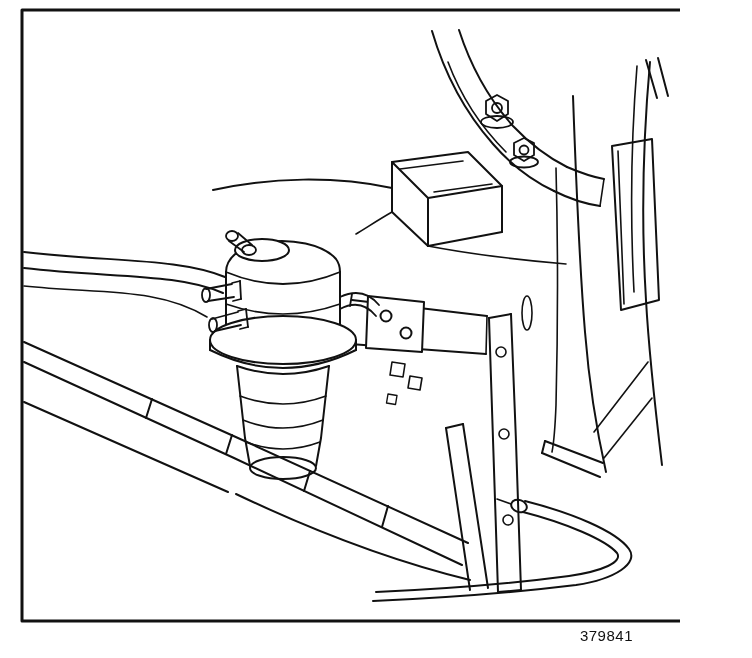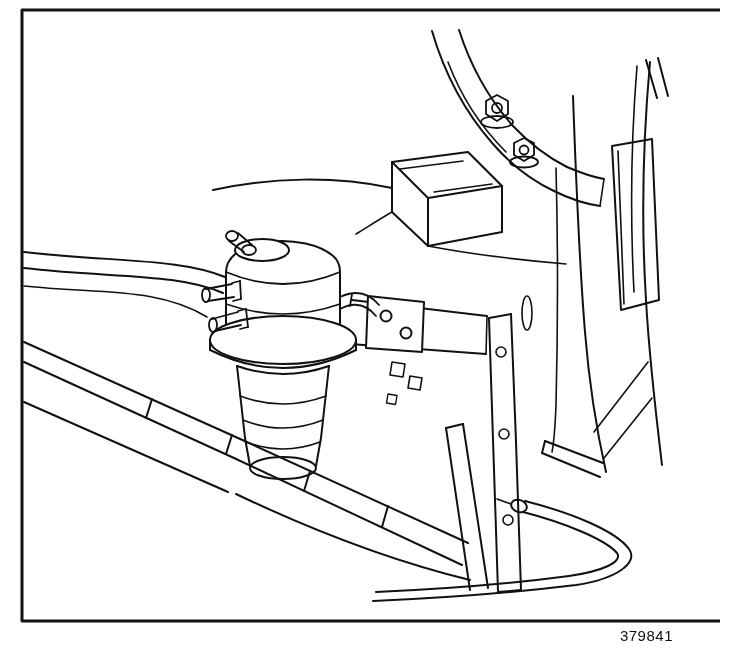--- a/index.html
+++ b/index.html
@@ -7,21 +7,20 @@
     padding: 0;
     background: #ffffff;
     font-family: "Liberation Sans", sans-serif;
   }
   .stage {
     position: relative;
     width: 680px;
     height: 658px;
     background: #ffffff;
     overflow: hidden;
-    padding-left: 40px;
   }
   .stage svg {
     position: absolute;
     inset: 0;
   }
   .figure-number {
     position: absolute;
     top: 627px;
     right: 47px;
     font-size: 15px;

